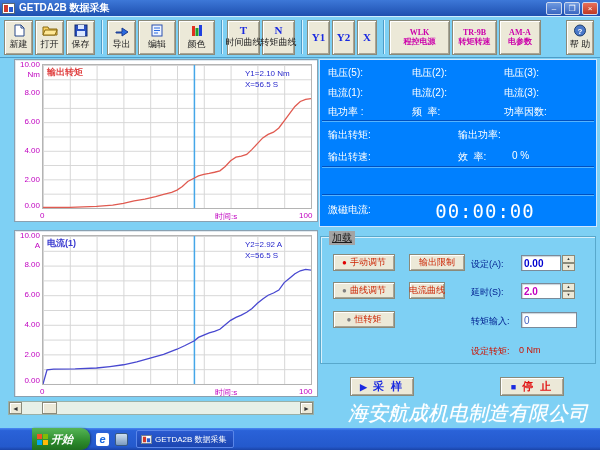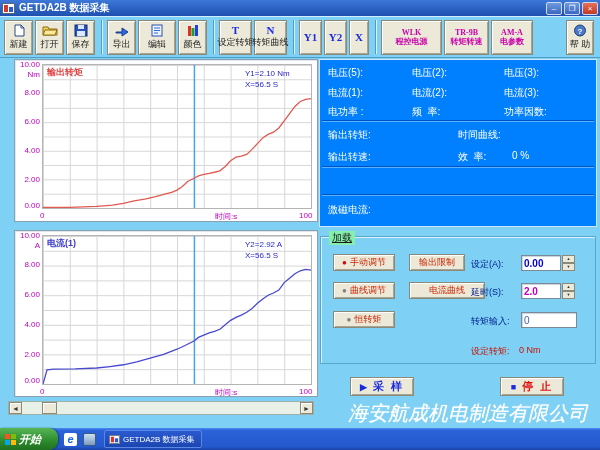--- a/index.html
+++ b/index.html
@@ -60,21 +60,21 @@
     background:#0080ff; border:1px solid #cfe6ff; color:#fff; }
   .bp-div { position:absolute; left:2px; width:272px; height:0;
     border-top:1px solid #0050c0; border-bottom:1px solid #55b4ff; }
   .bp-cell { position:absolute; font-size:10px; white-space:pre; }
   .timer { position:absolute; left:100px; top:140px; width:130px; text-align:center;
     font-family:"DejaVu Sans Mono",monospace; font-size:19px; letter-spacing:1px; color:#fff; }
 
   
   .groupbox { position:absolute; left:320px; top:236px; width:276px; height:128px;
     border:1px solid #58a8cc; box-shadow:inset 1px 1px 0 rgba(255,255,255,.7); }
-  .gb-title { position:absolute; left:8px; top:-6px; background:#86efac; padding:0 3px; font-size:10px; color:#1a1a1a;text-decoration:underline; }
+  .gb-title { position:absolute; left:8px; top:-6px; background:#a3a3a3; padding:0 3px; font-size:10px; color:#1a1a1a;text-decoration:underline; }
   .btn3d { position:absolute; background:#ece9d8; border:1px solid #8a8a7a;
     box-shadow:inset 1px 1px 0 #fff, inset -1px -1px 0 #a8a494;
     font-size:9px; display:flex; align-items:center; justify-content:center; white-space:nowrap; }
   .btn3d .dot { font-size:8px; margin-right:3px; }
   .dot-red { color:#e00000; } .dot-gray { color:#808080; }
   .red-t { color:#cc2200; } .blue-t { color:#1a2ae0; }
   .flabel { position:absolute; font-size:9px; color:#002090; white-space:nowrap; }
   .finput { position:absolute; height:16px; background:#fff; border:1px solid #7a8a99;
     box-shadow:inset 1px 1px 1px #c8d2da; font-size:10px; font-weight:bold; padding:0 2px;
     font-family:"Liberation Sans",sans-serif; }
@@ -85,21 +85,21 @@
     border:1px solid #8a8a7a; box-shadow:inset 1px 1px 0 #fff, inset -1px -1px 0 #a8a494;
     display:flex; align-items:center; justify-content:center; font-size:11px; font-weight:bold; letter-spacing:2px; }
   .watermark { position:absolute; left:348px; top:400px; width:250px; color:#fff; font-size:20px;
     font-style:italic; font-family:"DejaVu Serif",serif; white-space:nowrap; text-shadow:0 0 1px #dff4ff; }
 
   
   .taskbar { position:absolute; left:0; top:428px; width:600px; height:22px;
     background:linear-gradient(180deg,#4a8af4 0%,#2a62d8 12%,#2459cc 85%,#1a44a8 100%); display:flex; align-items:center; }
   .startbtn { width:58px; height:22px; background:linear-gradient(180deg,#55b555,#2d8b2d 60%,#1f6f1f);
     border-radius:0 9px 9px 0; display:flex; align-items:center; padding-left:5px;
-    color:#fff; font-weight:bold; font-style:italic; font-size:11px; box-shadow:1px 0 2px rgba(0,0,0,.4); }
+    color:#fff; font-weight:bold; font-style:italic; font-size:11px; box-shadow:1px 0 2px rgba(0,0,0,.4);margin-left:32px; }
   .winlogo { width:11px; height:11px; display:grid; grid-template-columns:5px 5px; grid-gap:1px; margin-right:3px; }
   .winlogo i { width:5px; height:5px; display:block; }
   .ql { width:13px; height:13px; margin-left:6px; border-radius:2px; }
   .taskitem { margin-left:8px; height:18px; width:98px; background:linear-gradient(#2a5ad0,#1c46b0);
     border:1px solid #5a86e8; border-radius:2px; display:flex; align-items:center; padding:0 3px;
     color:#fff; font-size:8px; white-space:nowrap; }
   .taskitem .app-icon { transform:scale(.8); margin-right:2px; }
   .tray { margin-left:auto; height:22px; display:flex; align-items:center;
     background:linear-gradient(180deg,#3a8ef8,#2260d4); border-left:1px solid #1a44a8; padding:0 6px 0 4px; }
   .trayico { width:11px; height:11px; margin-left:3px; border-radius:2px; }
@@ -146,32 +146,32 @@
       </svg>
     <span>导出</span>
   </div>
   <div class="tbtn" style="width:38px">
     <svg class="tico" viewBox="0 0 16 13">
         <rect x="3" y="1" width="10" height="11" fill="#eef4ff" stroke="#2a50b0"></rect>
         <path d="M5 4h6M5 6.5h6M5 9h4" stroke="#2a6ae0"></path>
       </svg>
     <span>编辑</span>
   </div>
-  <div class="tbtn" style="width:29px">
+  <div class="tbtn" style="width:37px">
     <svg class="tico" viewBox="0 0 16 13">
         <rect x="3" y="2" width="3" height="10" fill="#e03020"></rect>
         <rect x="6.5" y="4" width="3" height="8" fill="#20a030"></rect>
         <rect x="10" y="1" width="3" height="11" fill="#2040e0"></rect>
       </svg>
     <span>颜色</span>
   </div>
   <div class="tsep"></div>
   <div class="tbtn" style="width:33px">
     <span class="tb-top">T</span>
-    <span class="tb-label">设定转矩</span>
+    <span class="tb-label">时间曲线</span>
   </div>
   <div class="tbtn" style="width:33px">
     <span class="tb-top">N</span>
     <span class="tb-label">转矩曲线</span>
   </div>
   <div class="tsep"></div>
   <div class="tbtn yx">Y1</div>
   <div class="tbtn yx">Y2</div>
   <div class="tbtn yx" style="width:20px">X</div>
   <div class="tsep"></div>
@@ -257,47 +257,48 @@
   <span class="bp-cell" style="left:92px;top:6px">电压(2):</span>
   <span class="bp-cell" style="left:184px;top:6px">电压(3):</span>
   <span class="bp-cell" style="left:8px;top:26px">电流(1):</span>
   <span class="bp-cell" style="left:92px;top:26px">电流(2):</span>
   <span class="bp-cell" style="left:184px;top:26px">电流(3):</span>
   <span class="bp-cell" style="left:8px;top:45px">电功率 :</span>
   <span class="bp-cell" style="left:92px;top:45px">频  率:</span>
   <span class="bp-cell" style="left:184px;top:45px">功率因数:</span>
   <div class="bp-div" style="top:60px"></div>
   <span class="bp-cell" style="left:8px;top:68px">输出转矩:</span>
-  <span class="bp-cell" style="left:138px;top:68px">时间曲线:</span>
+  <span class="bp-cell" style="left:138px;top:68px">输出功率:</span>
   <span class="bp-cell" style="left:8px;top:90px">输出转速:</span>
   <span class="bp-cell" style="left:138px;top:90px">效  率:</span>
   <span class="bp-cell" style="left:192px;top:90px">0 %</span>
   <div class="bp-div" style="top:106px"></div>
   <div class="bp-div" style="top:134px"></div>
   <span class="bp-cell" style="left:8px;top:143px">激磁电流:</span>
+  <span class="timer">00:00:00</span>
 </div>
 
 <div class="groupbox">
   <span class="gb-title">加载</span>
 
   <div class="btn3d" style="left:12px;top:17px;width:62px;height:17px">
     <span class="dot dot-red">●</span>
     <span class="red-t">手动调节</span>
   </div>
   <div class="btn3d" style="left:12px;top:45px;width:62px;height:17px">
     <span class="dot dot-gray">●</span>
     <span class="red-t">曲线调节</span>
   </div>
   <div class="btn3d" style="left:12px;top:74px;width:62px;height:17px">
     <span class="dot dot-gray">●</span>
     <span class="red-t">恒转矩</span>
   </div>
 
   <div class="btn3d red-t" style="left:88px;top:17px;width:56px;height:17px">输出限制</div>
-  <div class="btn3d red-t" style="left:88px;top:45px;width:76px;height:17px">电流曲线</div>
+  <div class="btn3d red-t" style="left:88px;top:45px;width:36px;height:17px">电流曲线</div>
 
   <span class="flabel" style="left:150px;top:21px">设定(A):</span>
   <input class="finput" style="left: 200px; top: 18px; width: 40px; color: rgb(0, 0, 208);" value="0.00">
   <div class="spin" style="left:241px;top:18px">
     <span>▲</span>
     <span>▼</span>
   </div>
 
   <span class="flabel" style="left:150px;top:49px">延时(S):</span>
   <input class="finput" style="left: 200px; top: 46px; width: 40px; color: rgb(192, 0, 192);" value="2.0">

